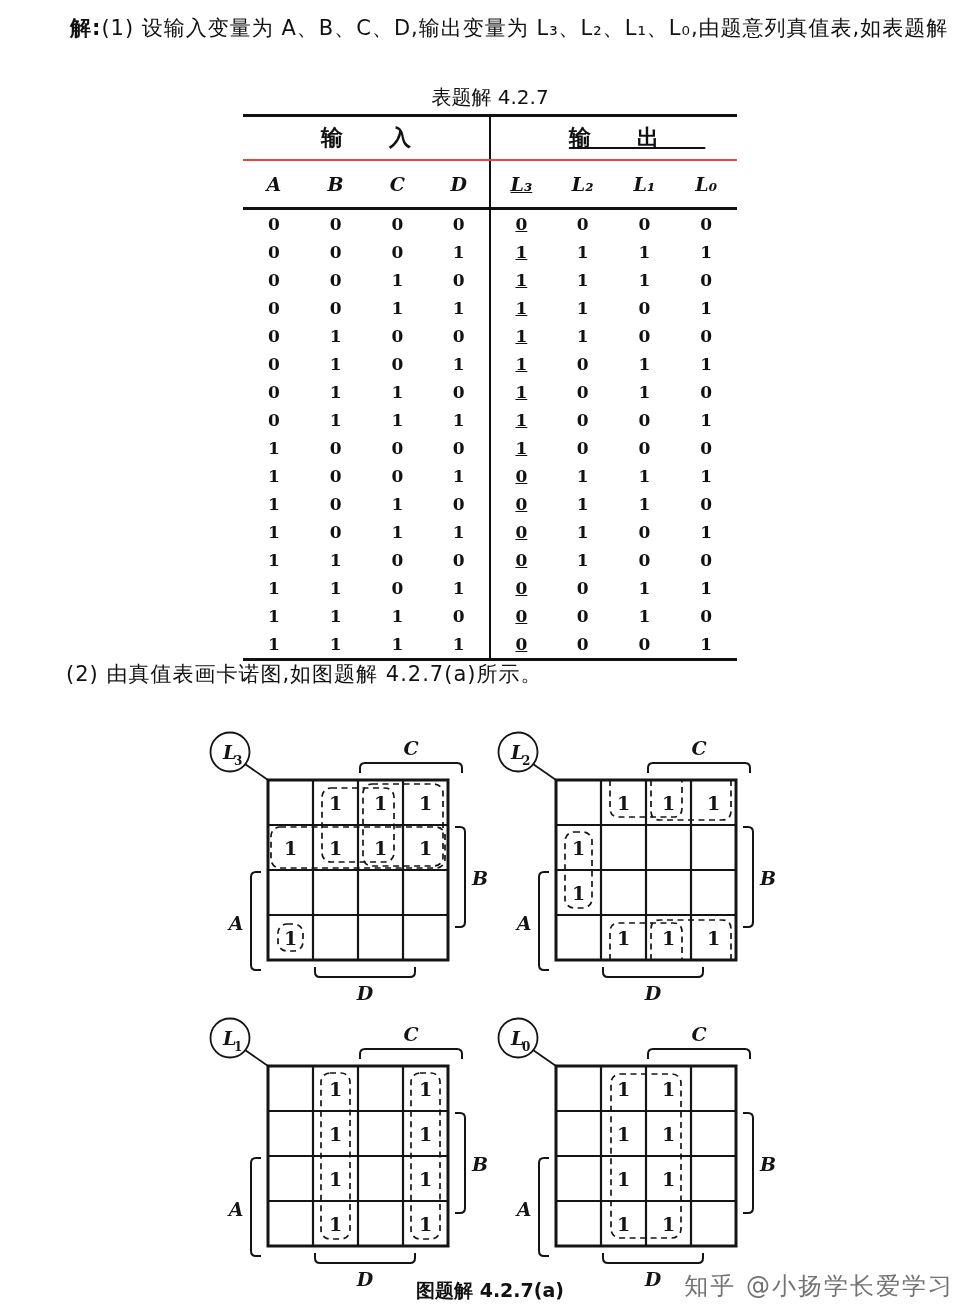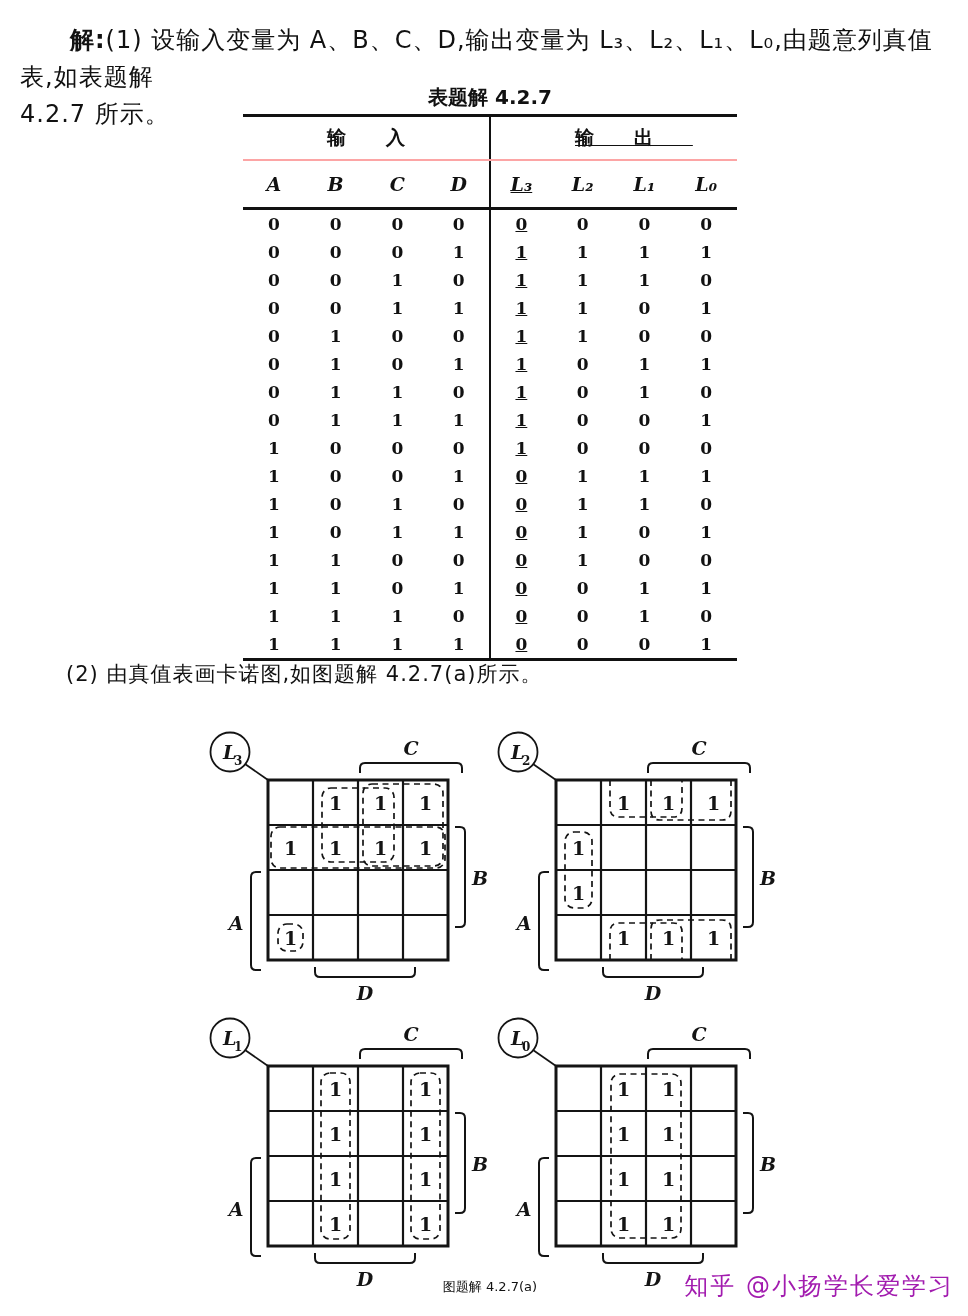--- a/index.html
+++ b/index.html
@@ -1,50 +1,49 @@
 <!DOCTYPE html>
 <html><head>
 <meta charset="utf-8">
 <style>
   html,body{margin:0;padding:0;}
   body{width:968px;height:1316px;background:#ffffff;position:relative;
        font-family:"DejaVu Sans",sans-serif;color:#111;overflow:hidden;}
   .abs{position:absolute;}
   
-  .intro{left:20px;top:22px;width:930px;font-size:24px;line-height:37px;letter-spacing:1px;}
+  .intro{left:20px;top:10px;width:930px;font-size:21px;line-height:37px;letter-spacing:1px;}
   .intro .l1{text-indent:50px;}
   .bold{font-weight:bold;}
   
-  .tbl-title{left:243px;top:84px;width:494px;text-align:center;font-weight:bold;font-size:20px;}
+  .tbl-title{left:243px;top:84px;width:494px;text-align:center;font-weight:normal;font-size:20px;}
   
   table.tt{left:243px;top:114px;width:494px;border-collapse:collapse;table-layout:fixed;
            border-top:3px solid #111;border-bottom:3px solid #111;position:absolute;}
   table.tt th,table.tt td{padding:0;text-align:center;font-weight:bold;}
-  table.tt .grp{height:42px;border-bottom:2px solid #fca5a5;font-size:19px;font-weight:bold;}
+  table.tt .grp{height:42px;border-bottom:2px solid #ef4444;font-size:22px;font-weight:bold;}
   table.tt .grp span{letter-spacing:2.1em;padding-left:2.1em;}
   table.tt .vars th{height:46px;border-bottom:3px solid #111;
        font-family:"DejaVu Serif",serif;font-style:italic;font-size:19px;}
   table.tt td{height:28px;font-family:"DejaVu Serif",serif;font-size:17px;}
   table.tt .divl{border-left:2px solid #111;text-decoration:underline;}
   
   .part2{left:66px;top:660px;font-size:21px;letter-spacing:1px;}
   
   .kmap{width:312px;height:296px;}
   .kmap-l3{left:190px;top:722px;} .kmap-l2{left:478px;top:722px;}
   .kmap-l1{left:190px;top:1008px;} .kmap-l0{left:478px;top:1008px;}
   
-  .caption{left:243px;top:1278px;width:494px;text-align:center;font-weight:normal;font-size:13px;}
-  .watermark{right:14px;bottom:14px;font-size:24px;color:#a21caf;letter-spacing:2px;}
+  .caption{left:243px;top:1278px;width:494px;text-align:center;font-weight:bold;font-size:19px;}
+  .watermark{right:14px;bottom:14px;font-size:24px;color:#737373;letter-spacing:2px;}
 </style>
 </head>
 <body>
 
 <div class="abs intro">
   <div class="l1"><span class="bold">解:</span><span>(1) 设输入变量为 A、B、C、D,输出变量为 L₃、L₂、L₁、L₀,由题意列真值表,如表题解</span></div>
-  <div class="l2">4.2.7 所示。</div>
 </div>
 
 <div class="abs tbl-title">表题解 4.2.7</div>
 
 <table class="tt">
   <thead>
       <tr class="grp">
         <th colspan="4" class="grp "><span>输入</span></th>
         <th colspan="4" class="grp divl"><span>输出</span></th>
       </tr>

